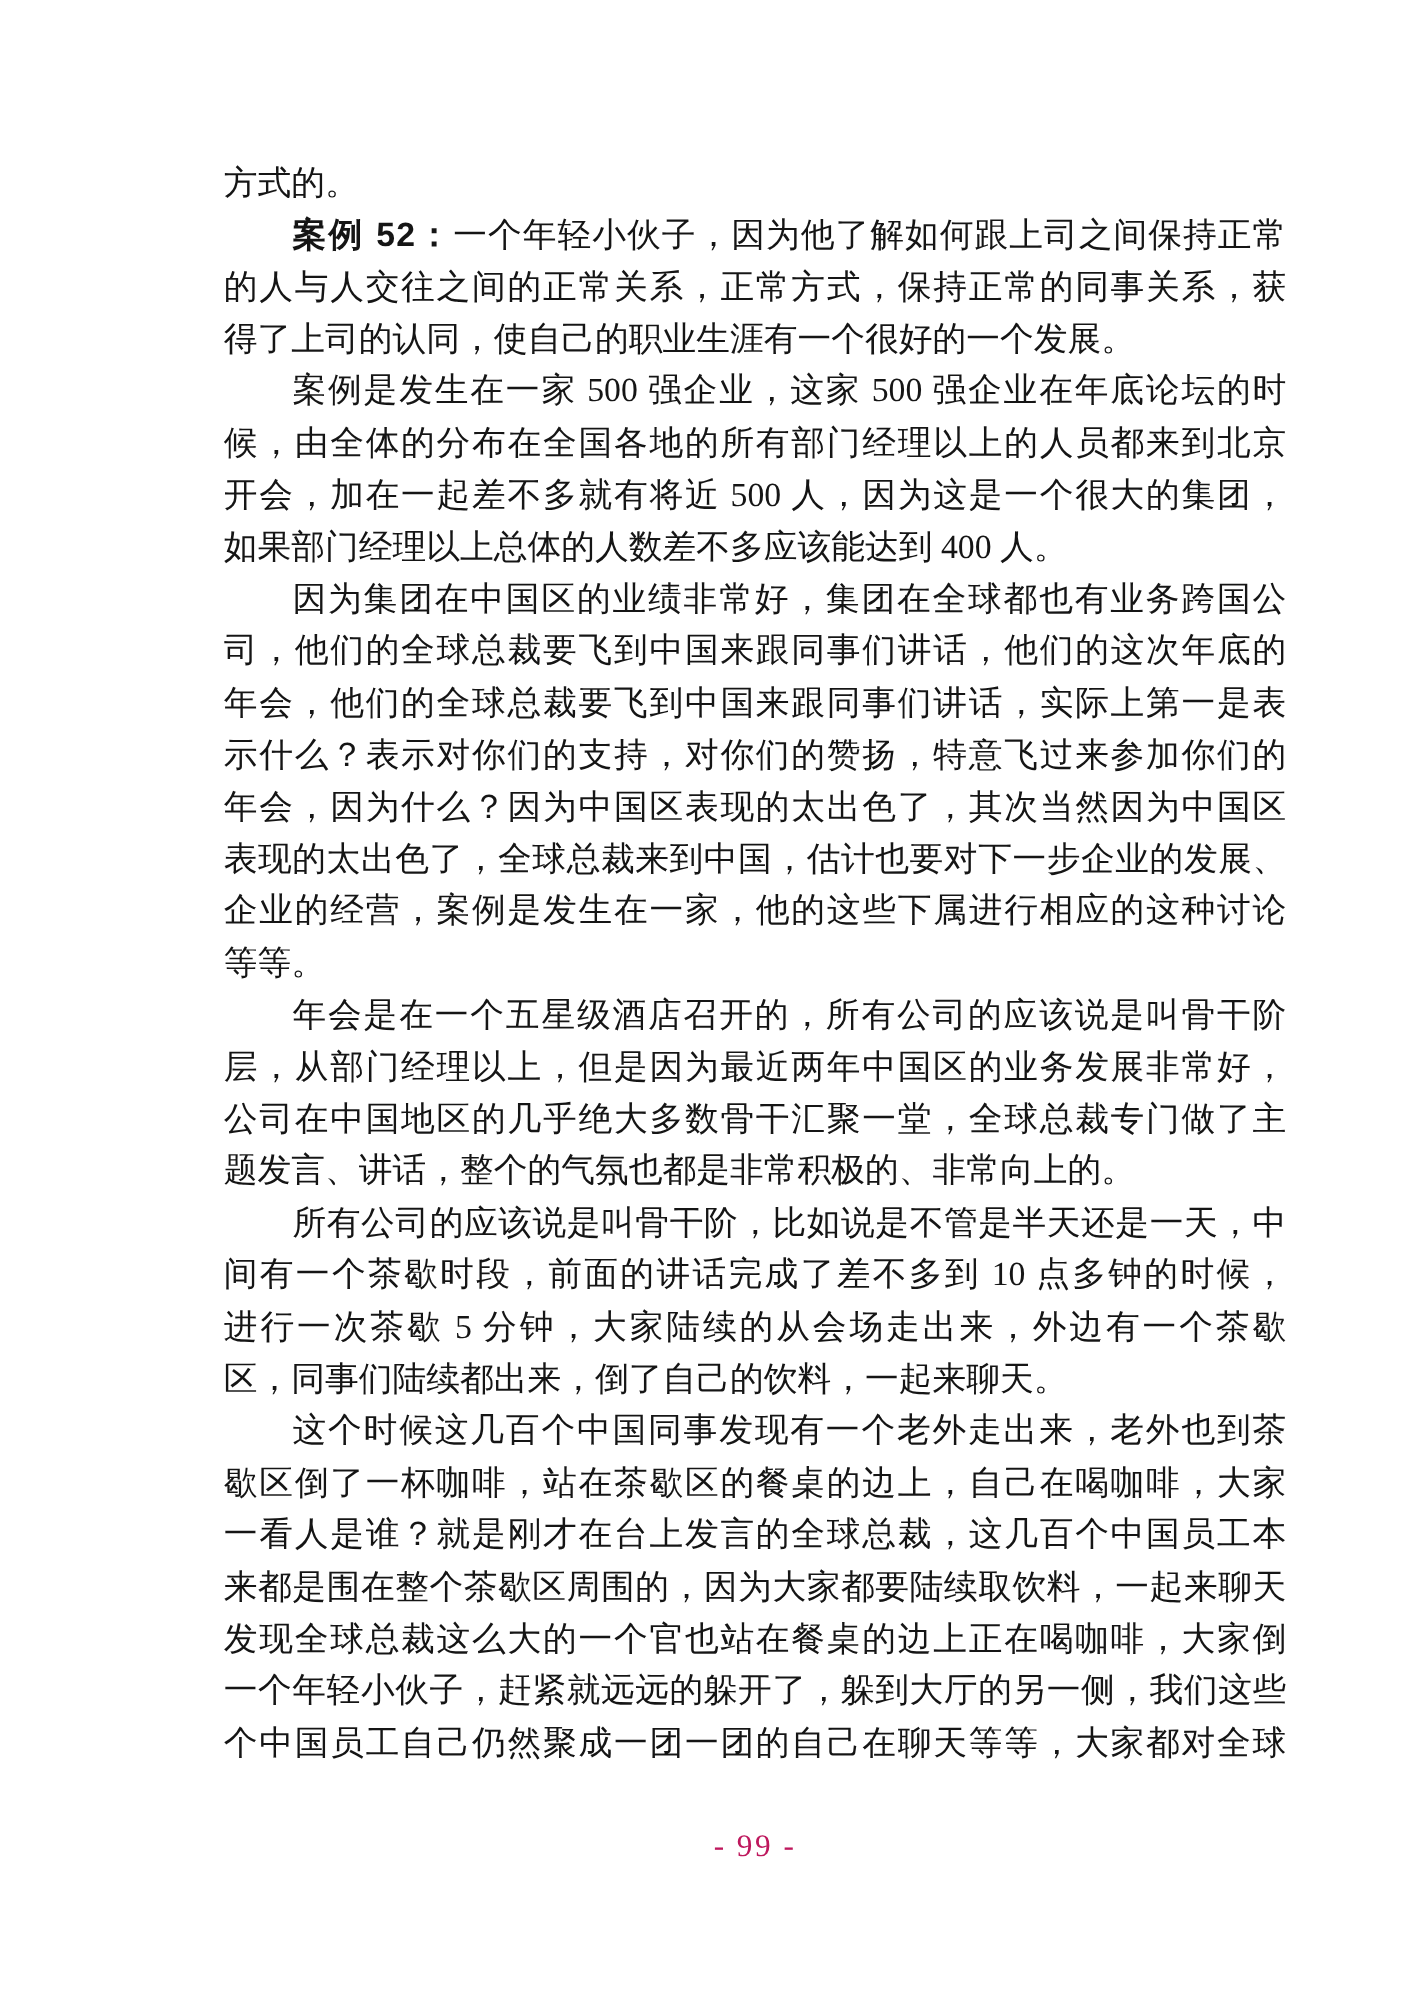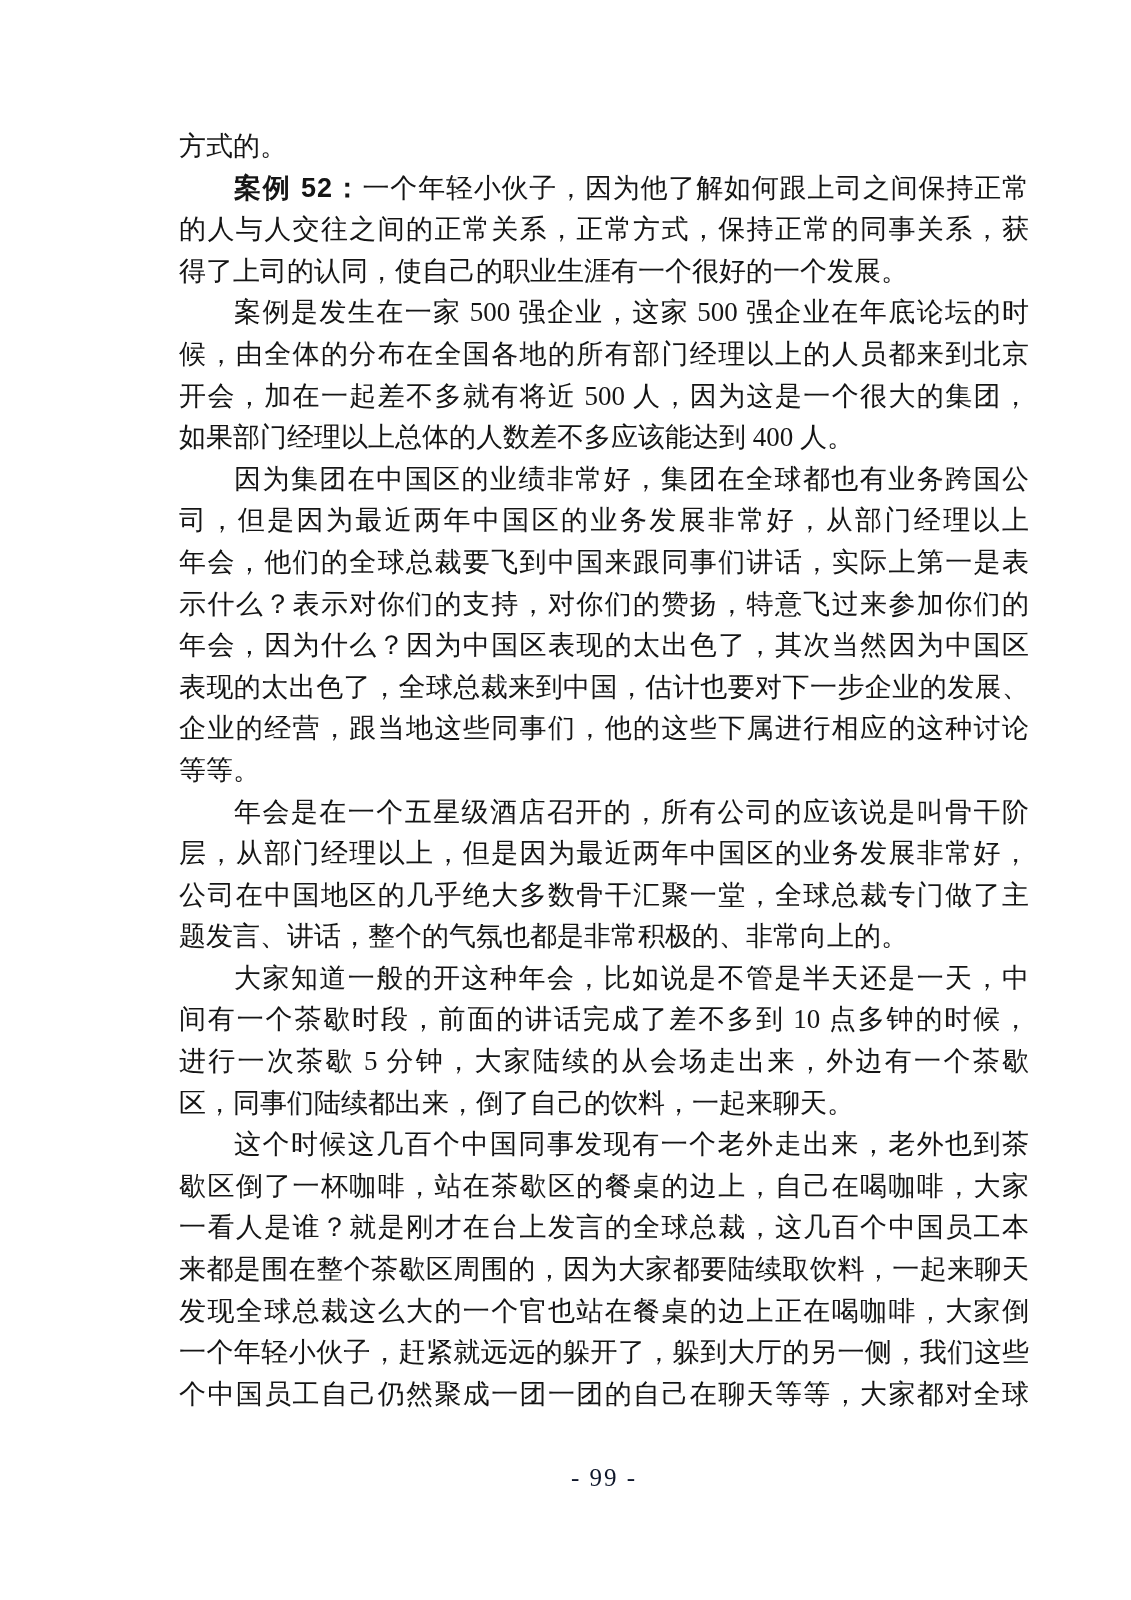--- a/index.html
+++ b/index.html
@@ -47,21 +47,21 @@
     letter-spacing: 1px;
   }
   .page-number {
     position: absolute;
     left: 140px;
     top: 1464px;
     width: 850px;
     text-align: center;
     font-size: 25px;
     letter-spacing: 2px;
-    color: #0f172a;
+    color: #be185d;
   }
 </style>
 </head>
 <body>
 
 <div class="page">
   <div class="doc-body">
       <div class="paragraph">
         <div class="line para-end">方式的。</div>
       </div>
@@ -71,36 +71,36 @@
         <div class="line para-end">得了上司的认同，使自己的职业生涯有一个很好的一个发展。</div>
       </div>
       <div class="paragraph">
         <div class="line indent">案例是发生在一家 500 强企业，这家 500 强企业在年底论坛的时</div>
         <div class="line">候，由全体的分布在全国各地的所有部门经理以上的人员都来到北京</div>
         <div class="line">开会，加在一起差不多就有将近 500 人，因为这是一个很大的集团，</div>
         <div class="line para-end">如果部门经理以上总体的人数差不多应该能达到 400 人。</div>
       </div>
       <div class="paragraph">
         <div class="line indent">因为集团在中国区的业绩非常好，集团在全球都也有业务跨国公</div>
-        <div class="line">司，但是因为最近两年中国区的业务发展非常好，从部门经理以上</div>
+        <div class="line">司，他们的全球总裁要飞到中国来跟同事们讲话，他们的这次年底的</div>
         <div class="line">年会，他们的全球总裁要飞到中国来跟同事们讲话，实际上第一是表</div>
         <div class="line">示什么？表示对你们的支持，对你们的赞扬，特意飞过来参加你们的</div>
         <div class="line">年会，因为什么？因为中国区表现的太出色了，其次当然因为中国区</div>
         <div class="line">表现的太出色了，全球总裁来到中国，估计也要对下一步企业的发展、</div>
-        <div class="line">企业的经营，跟当地这些同事们，他的这些下属进行相应的这种讨论</div>
+        <div class="line">企业的经营，案例是发生在一家，他的这些下属进行相应的这种讨论</div>
         <div class="line para-end">等等。</div>
       </div>
       <div class="paragraph">
         <div class="line indent">年会是在一个五星级酒店召开的，所有公司的应该说是叫骨干阶</div>
         <div class="line">层，从部门经理以上，但是因为最近两年中国区的业务发展非常好，</div>
         <div class="line">公司在中国地区的几乎绝大多数骨干汇聚一堂，全球总裁专门做了主</div>
         <div class="line para-end">题发言、讲话，整个的气氛也都是非常积极的、非常向上的。</div>
       </div>
       <div class="paragraph">
-        <div class="line indent">大家知道一般的开这种年会，比如说是不管是半天还是一天，中</div>
+        <div class="line indent">所有公司的应该说是叫骨干阶，比如说是不管是半天还是一天，中</div>
         <div class="line">间有一个茶歇时段，前面的讲话完成了差不多到 10 点多钟的时候，</div>
         <div class="line">进行一次茶歇 5 分钟，大家陆续的从会场走出来，外边有一个茶歇</div>
         <div class="line para-end">区，同事们陆续都出来，倒了自己的饮料，一起来聊天。</div>
       </div>
       <div class="paragraph">
         <div class="line indent">这个时候这几百个中国同事发现有一个老外走出来，老外也到茶</div>
         <div class="line">歇区倒了一杯咖啡，站在茶歇区的餐桌的边上，自己在喝咖啡，大家</div>
         <div class="line">一看人是谁？就是刚才在台上发言的全球总裁，这几百个中国员工本</div>
         <div class="line">来都是围在整个茶歇区周围的，因为大家都要陆续取饮料，一起来聊天</div>
         <div class="line">发现全球总裁这么大的一个官也站在餐桌的边上正在喝咖啡，大家倒</div>

